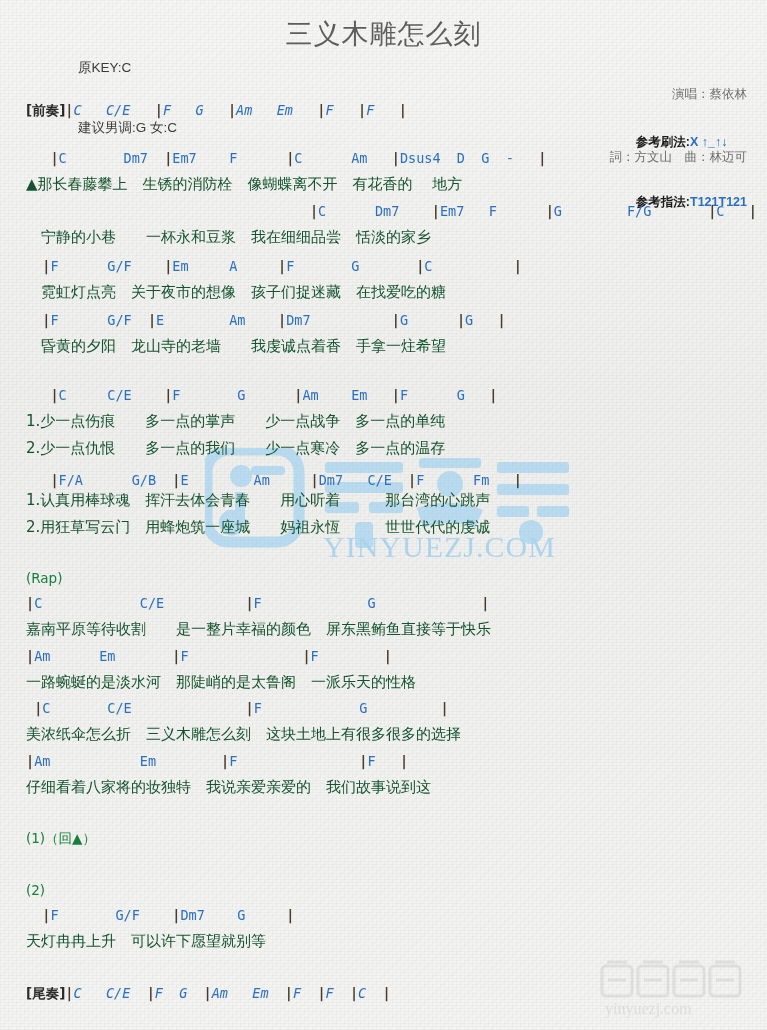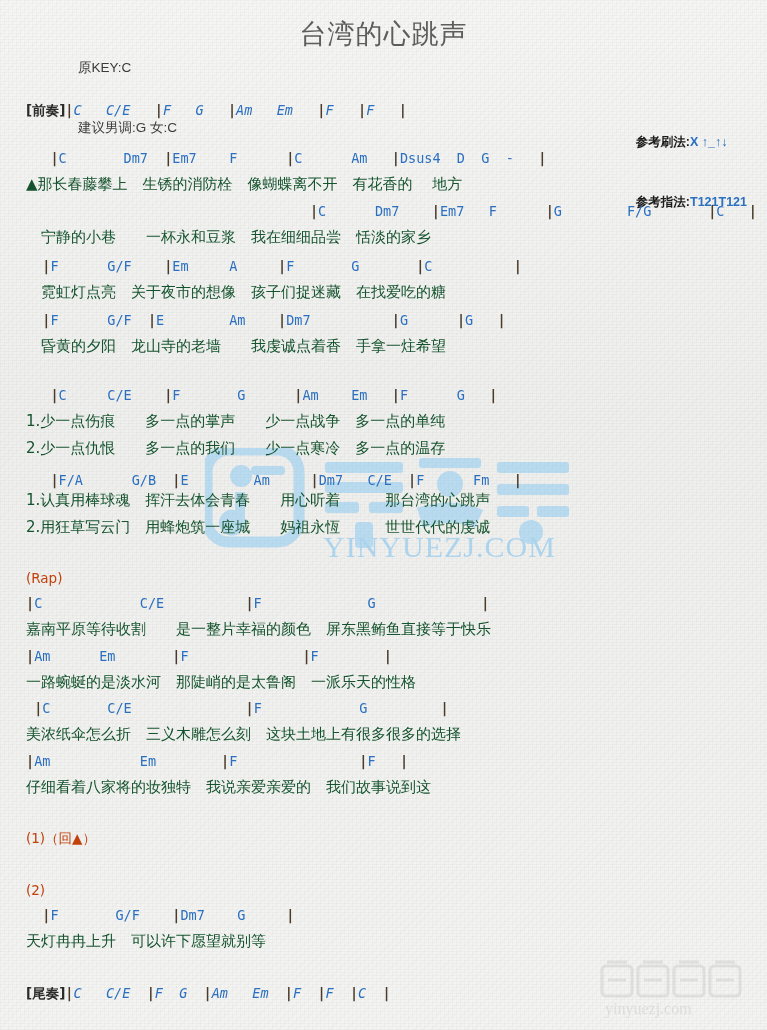--- a/index.html
+++ b/index.html
@@ -66,21 +66,21 @@
   }
   .chordline .bar{color:#4a3b2a;font-weight:bold;}
   .lyricline{
     font-size:15px;
     color:#14532d;
     font-family:"DejaVu Sans","Liberation Sans",sans-serif;
     letter-spacing:0px;
   }
   .sectionline{
     font-size:13.5px;
-    color:#c2410c;
+    color:#15803d;
     font-family:"DejaVu Sans","Liberation Sans",sans-serif;
   }
   .tagline{
     font-size:13.5px;color:#2b2b2b;font-weight:bold;
     font-family:"DejaVu Sans","Liberation Sans",sans-serif;
   }
   .tagline .chords{color:#2a6fc0;font-weight:normal;font-family:"DejaVu Sans Mono","Liberation Mono",monospace;font-style:italic;}
   .tagline .bar{color:#4a3b2a;font-weight:bold;font-family:"DejaVu Sans Mono","Liberation Mono",monospace;}
 
   
@@ -148,22 +148,26 @@
   <div class="wm-text2">yinyuezj.com</div>
 </div>
 
 <div id="sheet">
 
   <div class="key-block">
     <div>原KEY:C</div>
     <div>建议男调:G 女:C</div>
   </div>
 
-  <div class="song-title">台湾的心跳声</div>
-
+  <div class="song-title">三义木雕怎么刻</div>
+
+  <div class="credits">
+    <div>演唱：蔡依林</div>
+    <div>詞：方文山　曲：林迈可</div>
+  </div>
 
   <div class="play-ref">
     <div><span>参考刷法:</span><span class="pr-val">X ↑_↑↓</span></div>
     <div><span>参考指法:</span><span class="pr-val">T121T121</span></div>
   </div>
 
   <div class="line tagline" style="top:102px;"><span>[前奏]</span><span class="chords"><span class="bar">|</span>C   C/E   <span class="bar">|</span>F   G   <span class="bar">|</span>Am   Em   <span class="bar">|</span>F   <span class="bar">|</span>F   <span class="bar">|</span></span></div>
 
   <div id="lines-host">
       <div class="line chordline" style="top: 150px;">   <span class="bar">|</span>C       Dm7  <span class="bar">|</span>Em7    F      <span class="bar">|</span>C      Am   <span class="bar">|</span>Dsus4  D  G  -   <span class="bar">|</span></div>

